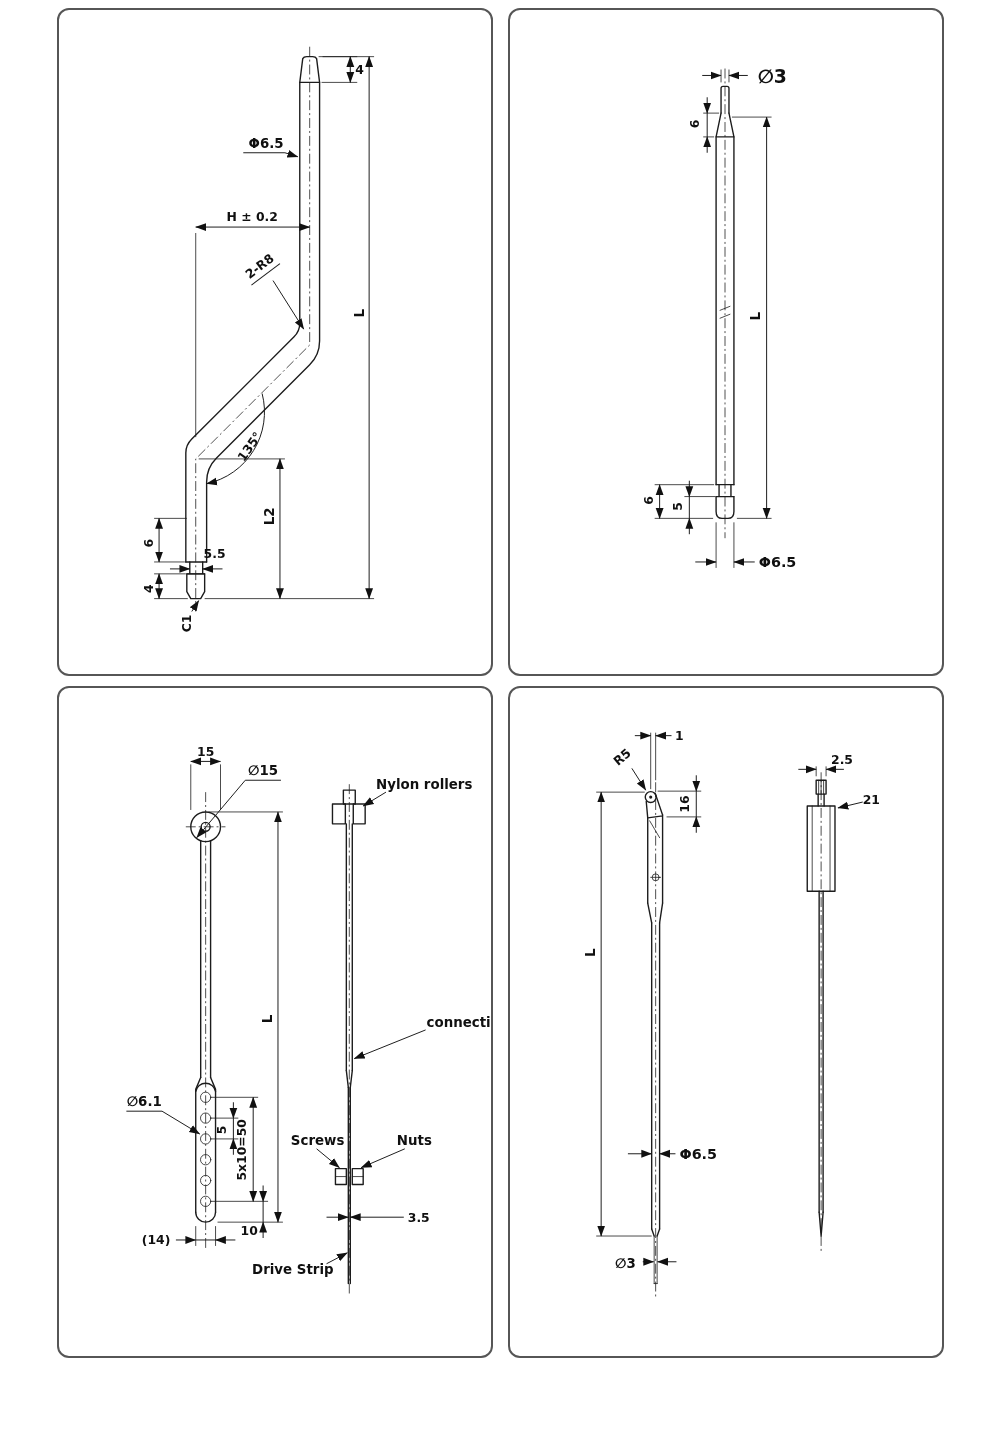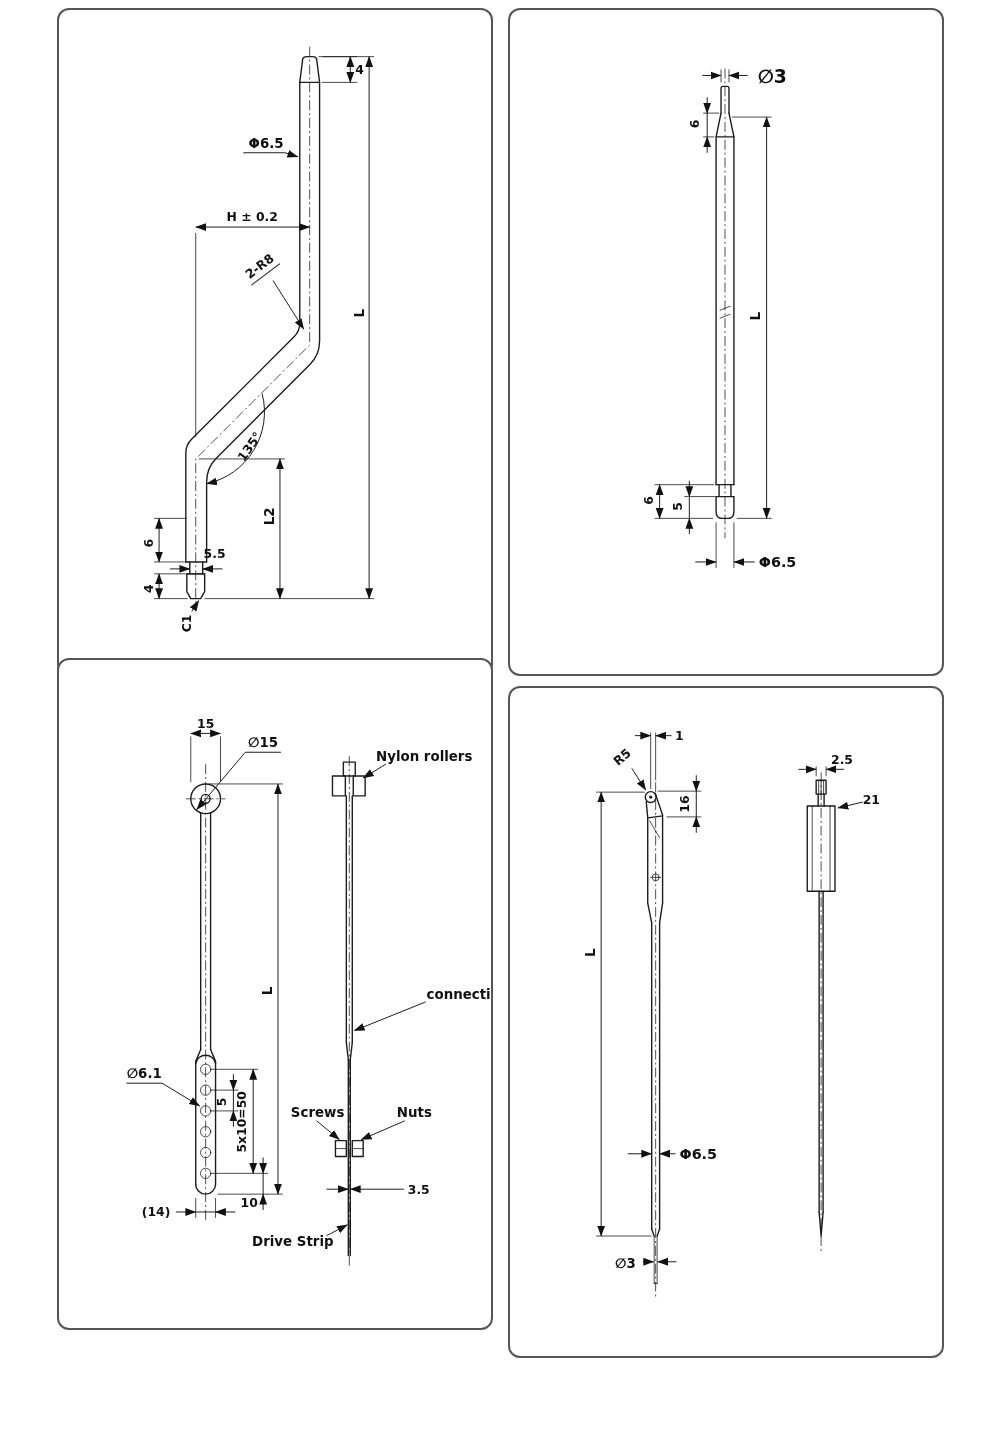--- a/index.html
+++ b/index.html
@@ -2,21 +2,21 @@
 <html><head>
 <meta charset="utf-8">
 <style>
   *{margin:0;padding:0;box-sizing:border-box}
   html,body{background:#fff}
   body{width:1000px;height:1434px;position:relative;font-family:"DejaVu Sans",sans-serif}
   .panel{position:absolute;border:2px solid #565656;border-radius:12px;background:#fff;overflow:hidden}
   .panel svg{display:block;width:100%;height:100%}
   #p1{left:57px;top:8px;width:436px;height:668px}
   #p2{left:508px;top:8px;width:436px;height:668px}
-  #p3{left:57px;top:658px;width:436px;height:672px}
+  #p3{left:57px;top:686px;width:436px;height:672px}
   #p4{left:508px;top:686px;width:436px;height:672px}
   .part{stroke:#1c1c1c;stroke-width:1.4;fill:none;stroke-linejoin:round;stroke-linecap:round}
   .dim{stroke:#1c1c1c;stroke-width:1;fill:none}
   .thin{stroke-width:0.8}
   .cl{stroke:#3a3a3a;stroke-width:0.9;fill:none;stroke-dasharray:10 3 2 3}
   text{fill:#101010;font-weight:bold;font-family:"DejaVu Sans",sans-serif}
   .t12{font-size:12.5px}
   .t13{font-size:13.5px}
   .t14{font-size:14.5px}
   .t18{font-size:19px}

